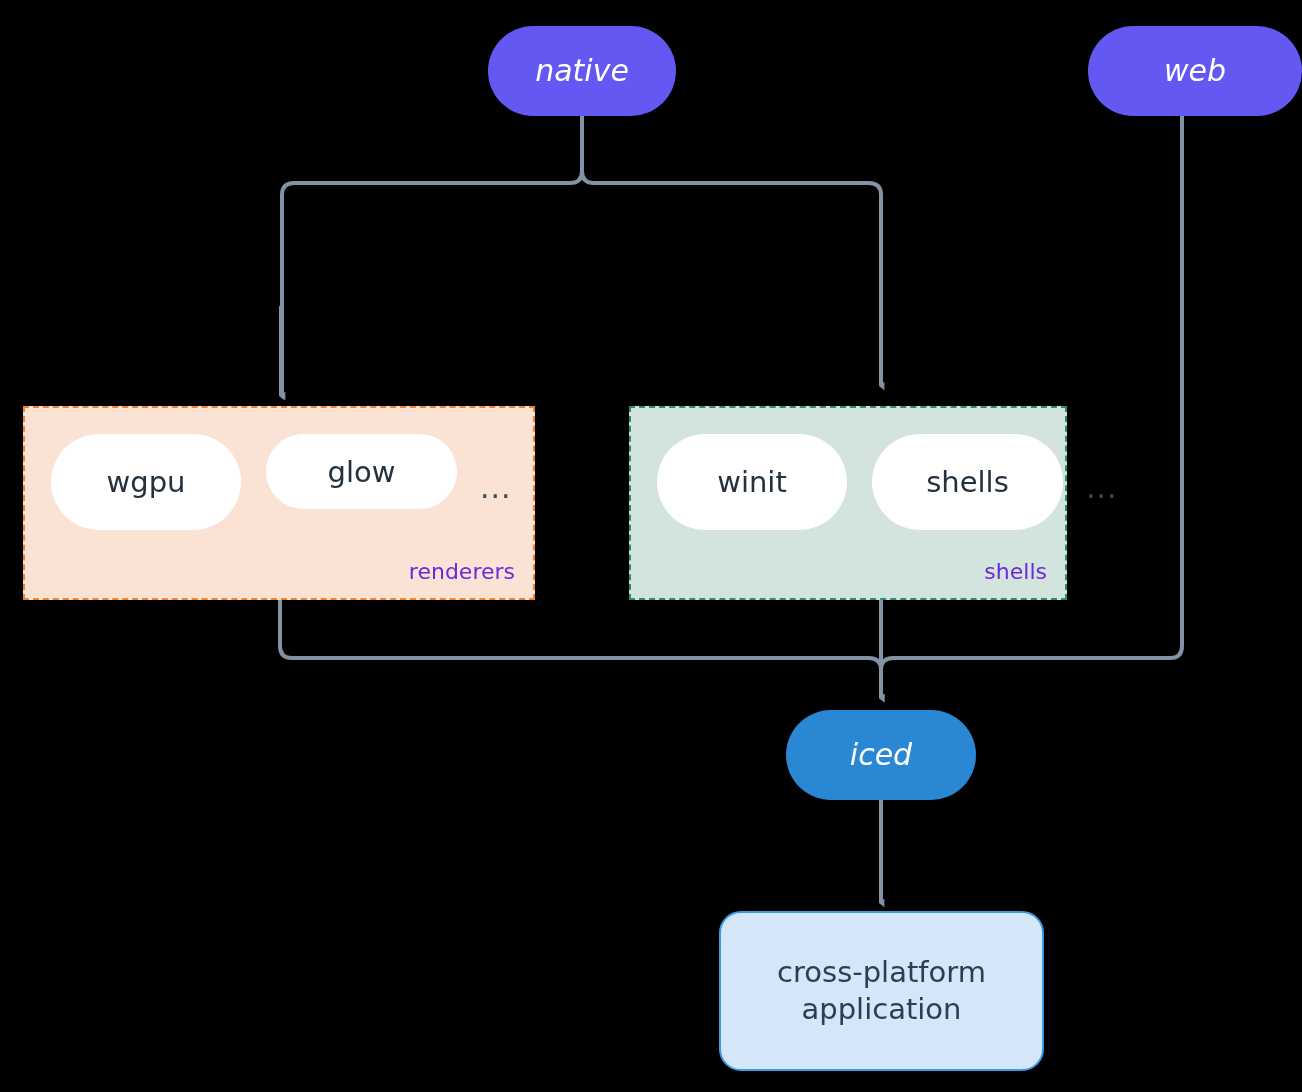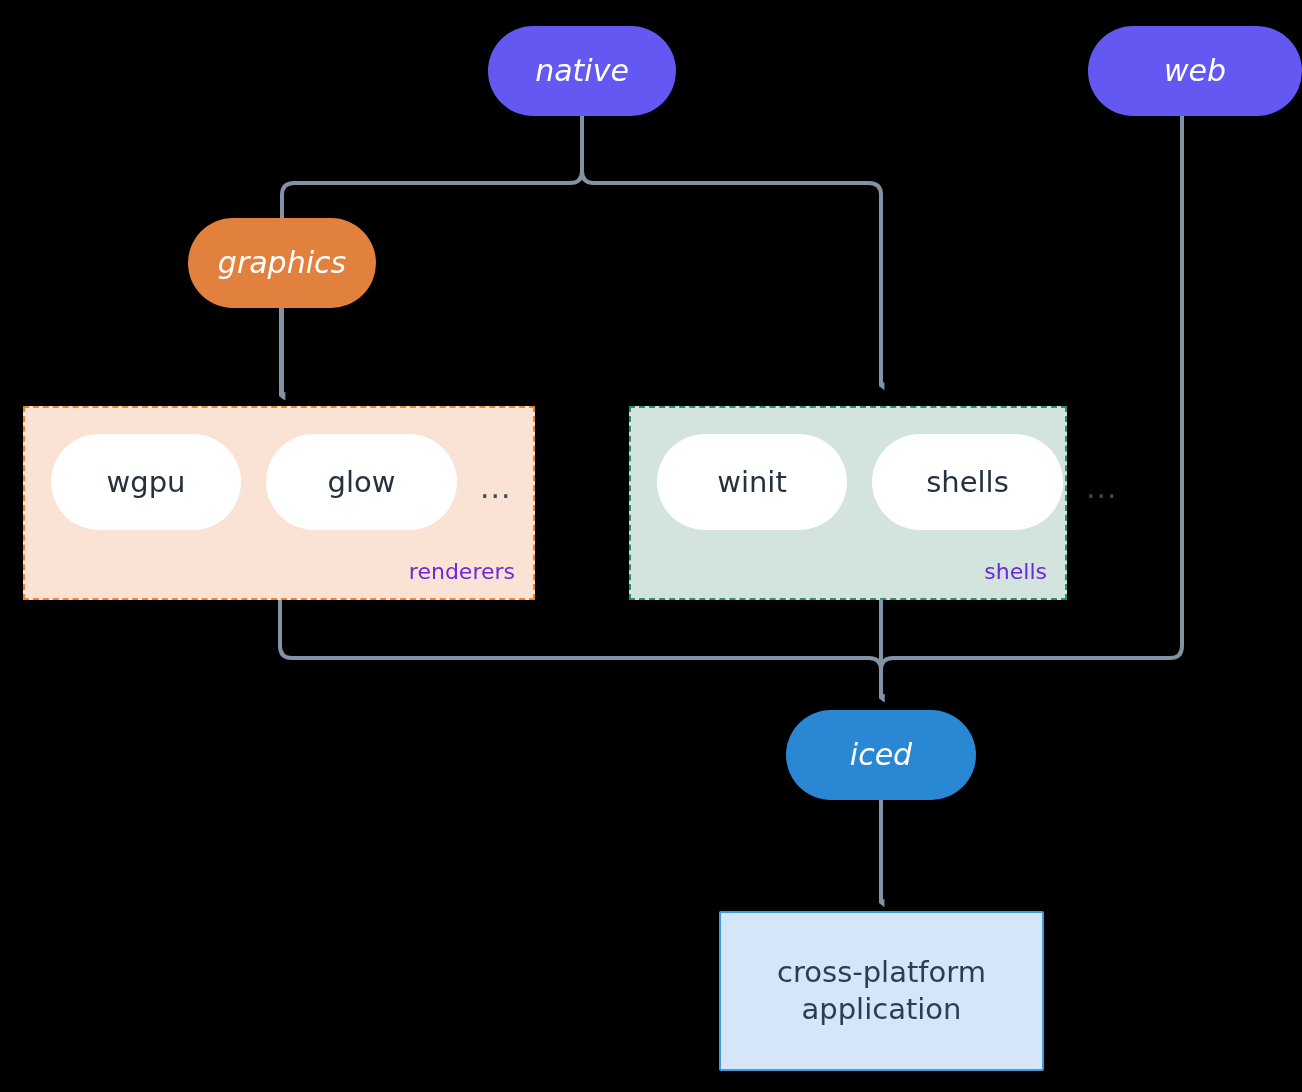--- a/index.html
+++ b/index.html
@@ -125,29 +125,26 @@
   </svg>
 
   <div class="node pill node-native" style="left:488px; top:26px; width:188px; height:90px;">
     <span>native</span>
   </div>
 
   <div class="node pill node-web" style="left:1088px; top:26px; width:214px; height:90px;">
     <span>web</span>
   </div>
 
-  <div class="node pill node-graphics" style="left:188px; top:218px; width:188px; height:90px;">
-    <span>graphics</span>
-  </div>
 
   <div class="group group-renderers" style="left:23px; top:406px; width:512px; height:194px;">
     <div class="leaf" style="left:26px; top:26px; width:190px; height:96px;">
       <span>wgpu</span>
     </div>
-    <div class="leaf" style="left:241px; top:26px; width:191px; height:96px;">
+    <div class="leaf" style="left:241px; top:26px; width:191px; height:75px;">
       <span>glow</span>
     </div>
     <div class="ellipsis" style="left:455px; top:62px;">...</div>
     <div class="group-label" style="right:18px; bottom:14px;">renderers</div>
   </div>
 
   <div class="group group-shells" style="left:629px; top:406px; width:438px; height:194px;">
     <div class="leaf" style="left:26px; top:26px; width:190px; height:96px;">
       <span>winit</span>
     </div>
@@ -155,18 +152,18 @@
       <span>shells</span>
     </div>
     <div class="ellipsis" style="left:455px; top:62px;">...</div>
     <div class="group-label" style="right:18px; bottom:14px;">shells</div>
   </div>
 
   <div class="node pill node-iced" style="left:786px; top:710px; width:190px; height:90px;">
     <span>iced</span>
   </div>
 
-  <div class="node node-app" style="left:719px; top:911px; width:325px; height:160px;">
+  <div class="node node-app" style="left:719px; top:911px; width:325px; height:160px;border-radius:22px;">
     <span>cross-platform</span>
     <span>application</span>
   </div>
 
 </div>
 
 </body></html>

